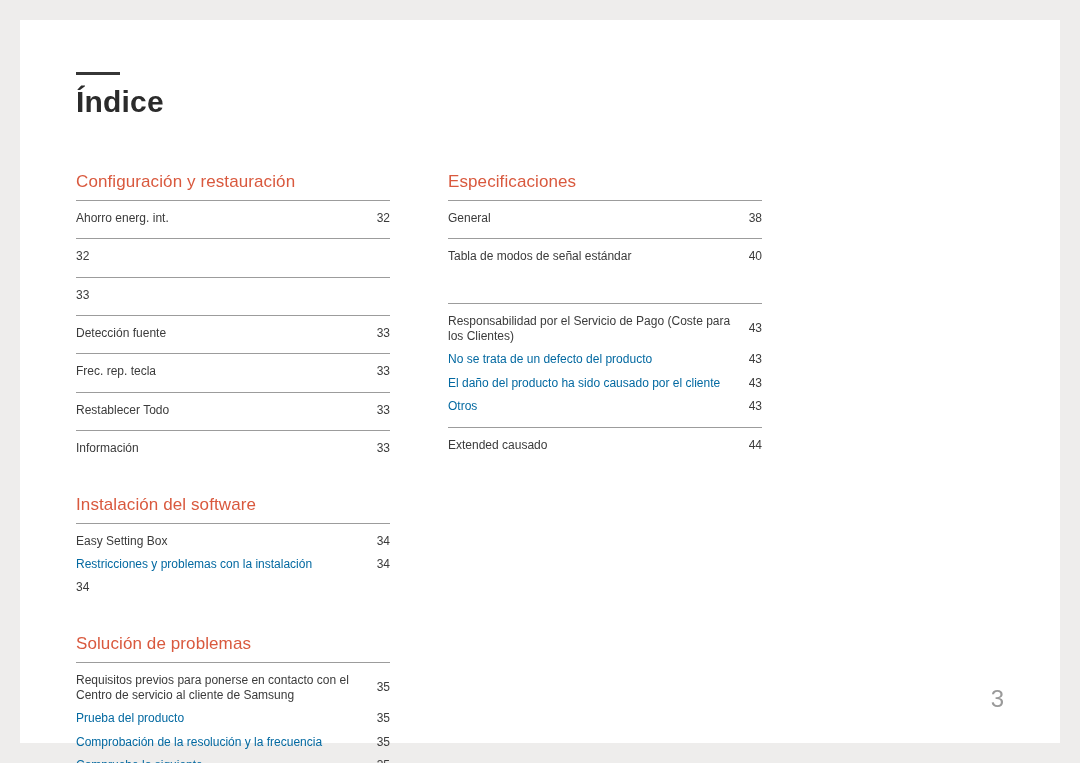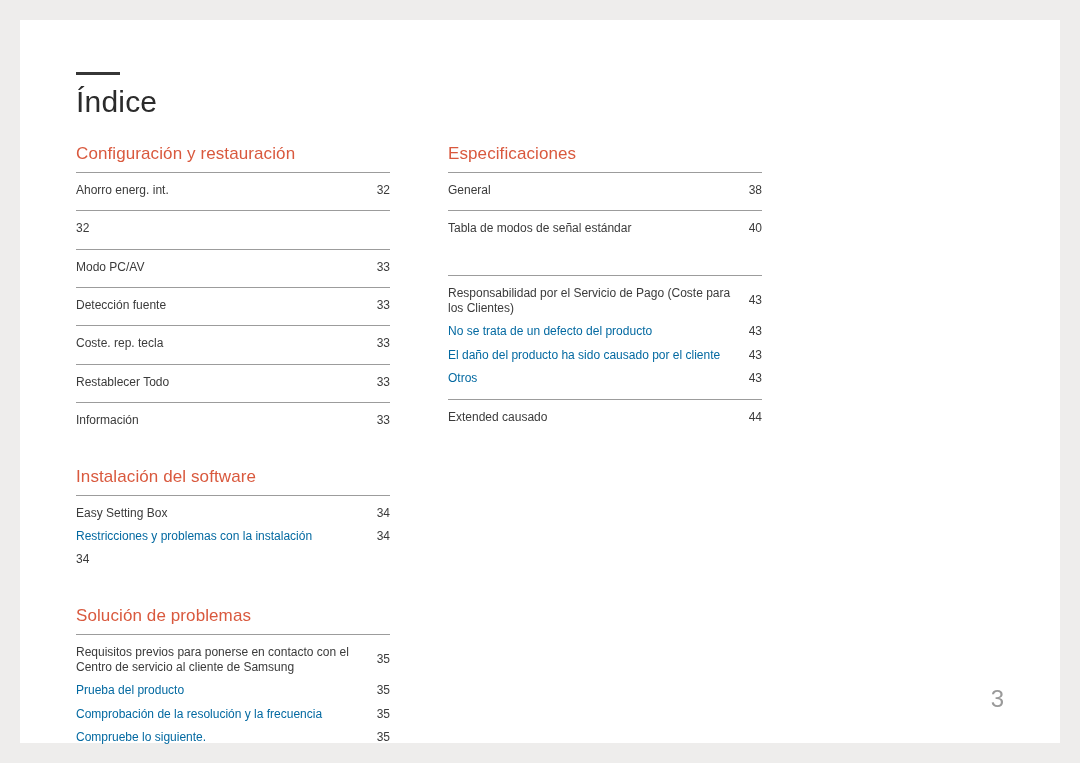--- a/index.html
+++ b/index.html
@@ -19,24 +19,24 @@
     padding: 52px 56px 36px 56px;
   }
   .title-rule {
     width: 44px;
     height: 3px;
     background: #363636;
     margin-bottom: 10px;
   }
   .title {
     font-size: 30px;
-    font-weight: 400;
+    font-weight: 700;
     color: #2b2b2b;
     letter-spacing: 0.2px;
-    margin-bottom: 16px;
+    margin-bottom: 44px;
   }
   .columns {
     display: flex;
     gap: 58px;
   }
   .col {
     width: 314px;
   }
   .section-title {
     color: #d9593e;
@@ -92,33 +92,32 @@
               <span class="pg">32</span>
             </div>
         </div>
         <div class="group">
           <div class="row">
               <span class="pg">32</span>
             </div>
         </div>
         <div class="group">
           <div class="row">
-              <span class="label">Modo PC/AV</span>
               <span class="pg">33</span>
             </div>
         </div>
         <div class="group">
           <div class="row">
               <span class="label">Detección fuente</span>
               <span class="pg">33</span>
             </div>
         </div>
         <div class="group">
           <div class="row">
-              <span class="label">Coste. rep. tecla</span>
+              <span class="label">Frec. rep. tecla</span>
               <span class="pg">33</span>
             </div>
         </div>
         <div class="group">
           <div class="row">
               <span class="label">Restablecer Todo</span>
               <span class="pg">33</span>
             </div>
         </div>
         <div class="group">

